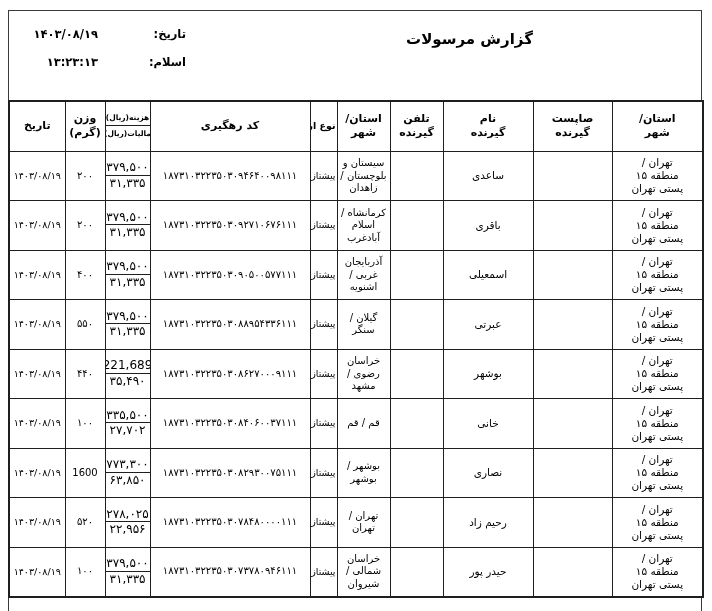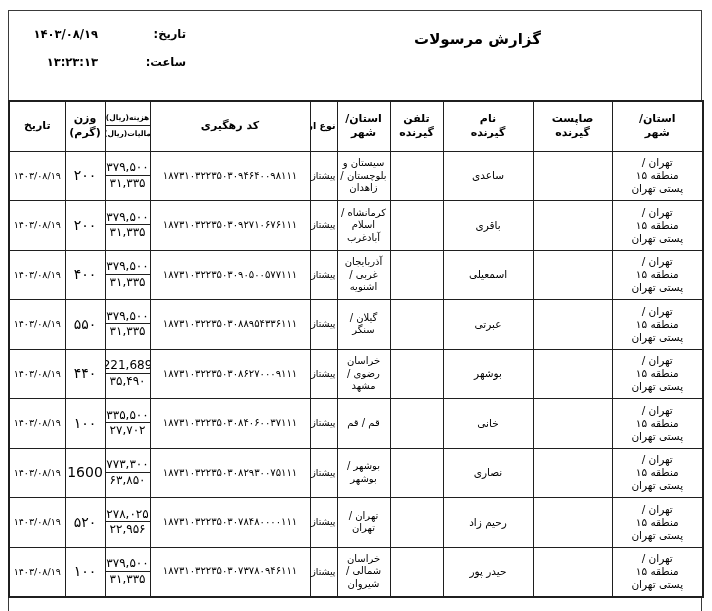--- a/index.html
+++ b/index.html
@@ -11,21 +11,21 @@
     font-family: "DejaVu Sans", sans-serif;
     direction: rtl;
   }
   .page-frame {
     position: absolute; left: 8px; top: 10px;
     width: 694px; height: 660px;
     border: 1px solid #3a3a3a;
     background: #ffffff;
   }
   .report-title {
-    position: absolute; top: 30px; left: 400px; width: 155px;
+    position: absolute; top: 30px; left: 392px; width: 155px;
     text-align: center; font-size: 15px; font-weight: bold;
   }
   .meta {
     position: absolute; left: 20px; top: 27px; width: 166px;
     font-size: 11.5px; font-weight: bold;
   }
   .meta-row { display: flex; justify-content: space-between; direction: rtl; margin-bottom: 14px; }
   .meta-value { width: 78px; text-align: right; }
   table.report-table {
     position: absolute; right: 8px; top: 100px;
@@ -37,21 +37,21 @@
     text-align: center; vertical-align: middle; overflow: hidden;
   }
   thead tr { height: 50px; }
   tbody tr { height: 49.5px; }
   th { font-size: 11px; font-weight: bold; line-height: 1.3; }
   td { font-size: 10.5px; line-height: 1.25; }
   .pre { white-space: pre-line; }
   td.code-c { font-size: 10px; }
   td.type-c, th.type-h { font-size: 9.5px; white-space: nowrap; }
   td.date-c { font-size: 9.5px; }
-  td.weight-c { font-size: 14px; }
+  td.weight-c { font-size: 10px; }
   td.dest-c { font-size: 10px; margin-left: 22px; }
   .money-h, .money-c { padding: 0; }
   .half {
     height: 15px; display: flex; align-items: center; justify-content: center;
   }
   .half.top { border-bottom: 1px solid #1f1f1f; }
   .money-h .half { font-size: 7.5px; font-weight: bold; }
   .money-c .half { font-size: 12px; }
 </style>
 </head>
@@ -60,21 +60,21 @@
 <div class="page-frame"></div>
 
 <div class="report-title">گزارش مرسولات</div>
 
 <div class="meta">
   <div class="meta-row">
     <span>تاریخ:</span>
     <span class="meta-value">۱۴۰۳/۰۸/۱۹</span>
   </div>
   <div class="meta-row">
-    <span>ساعت:</span>
+    <span>اسلام:</span>
     <span class="meta-value">۱۳:۲۳:۱۳</span>
   </div>
 </div>
 
 <table class="report-table">
   <colgroup>
     <col style="width:91px">
       <col style="width:79px">
       <col style="width:90px">
       <col style="width:53px">

